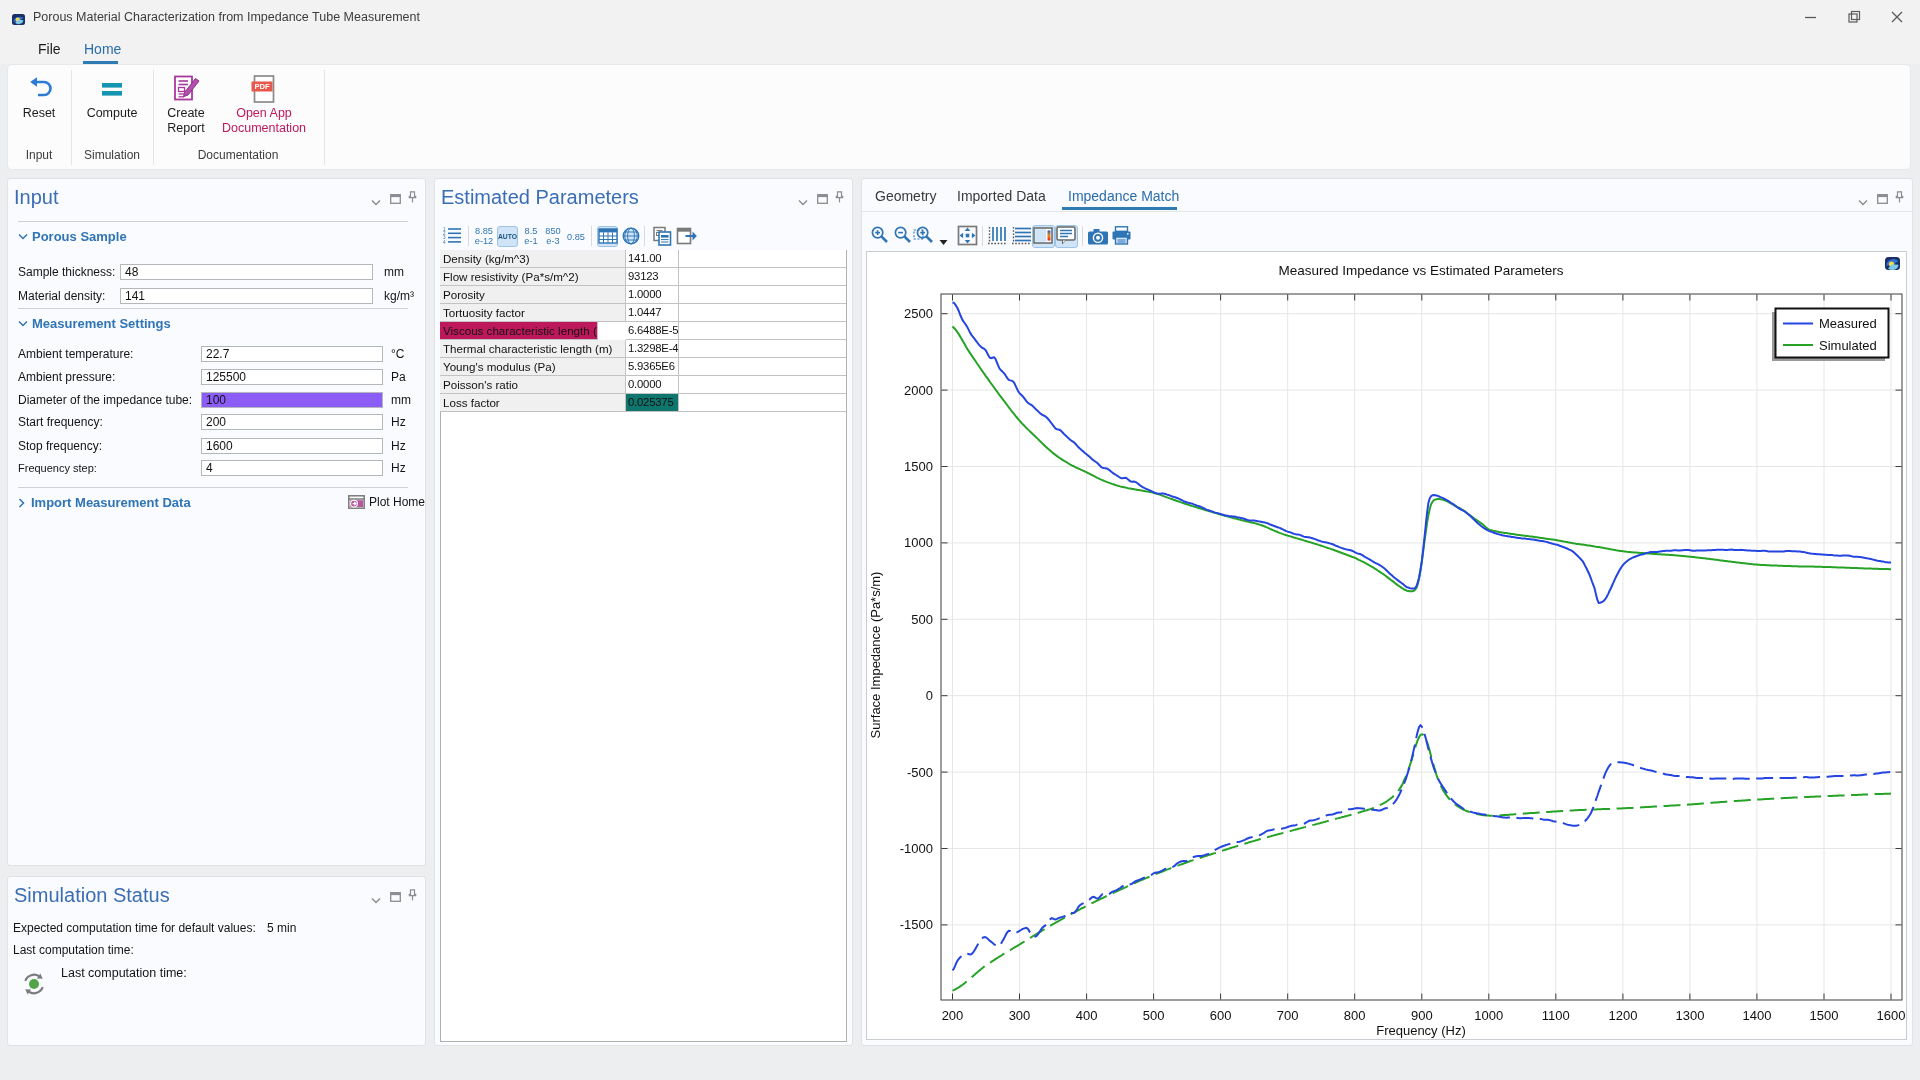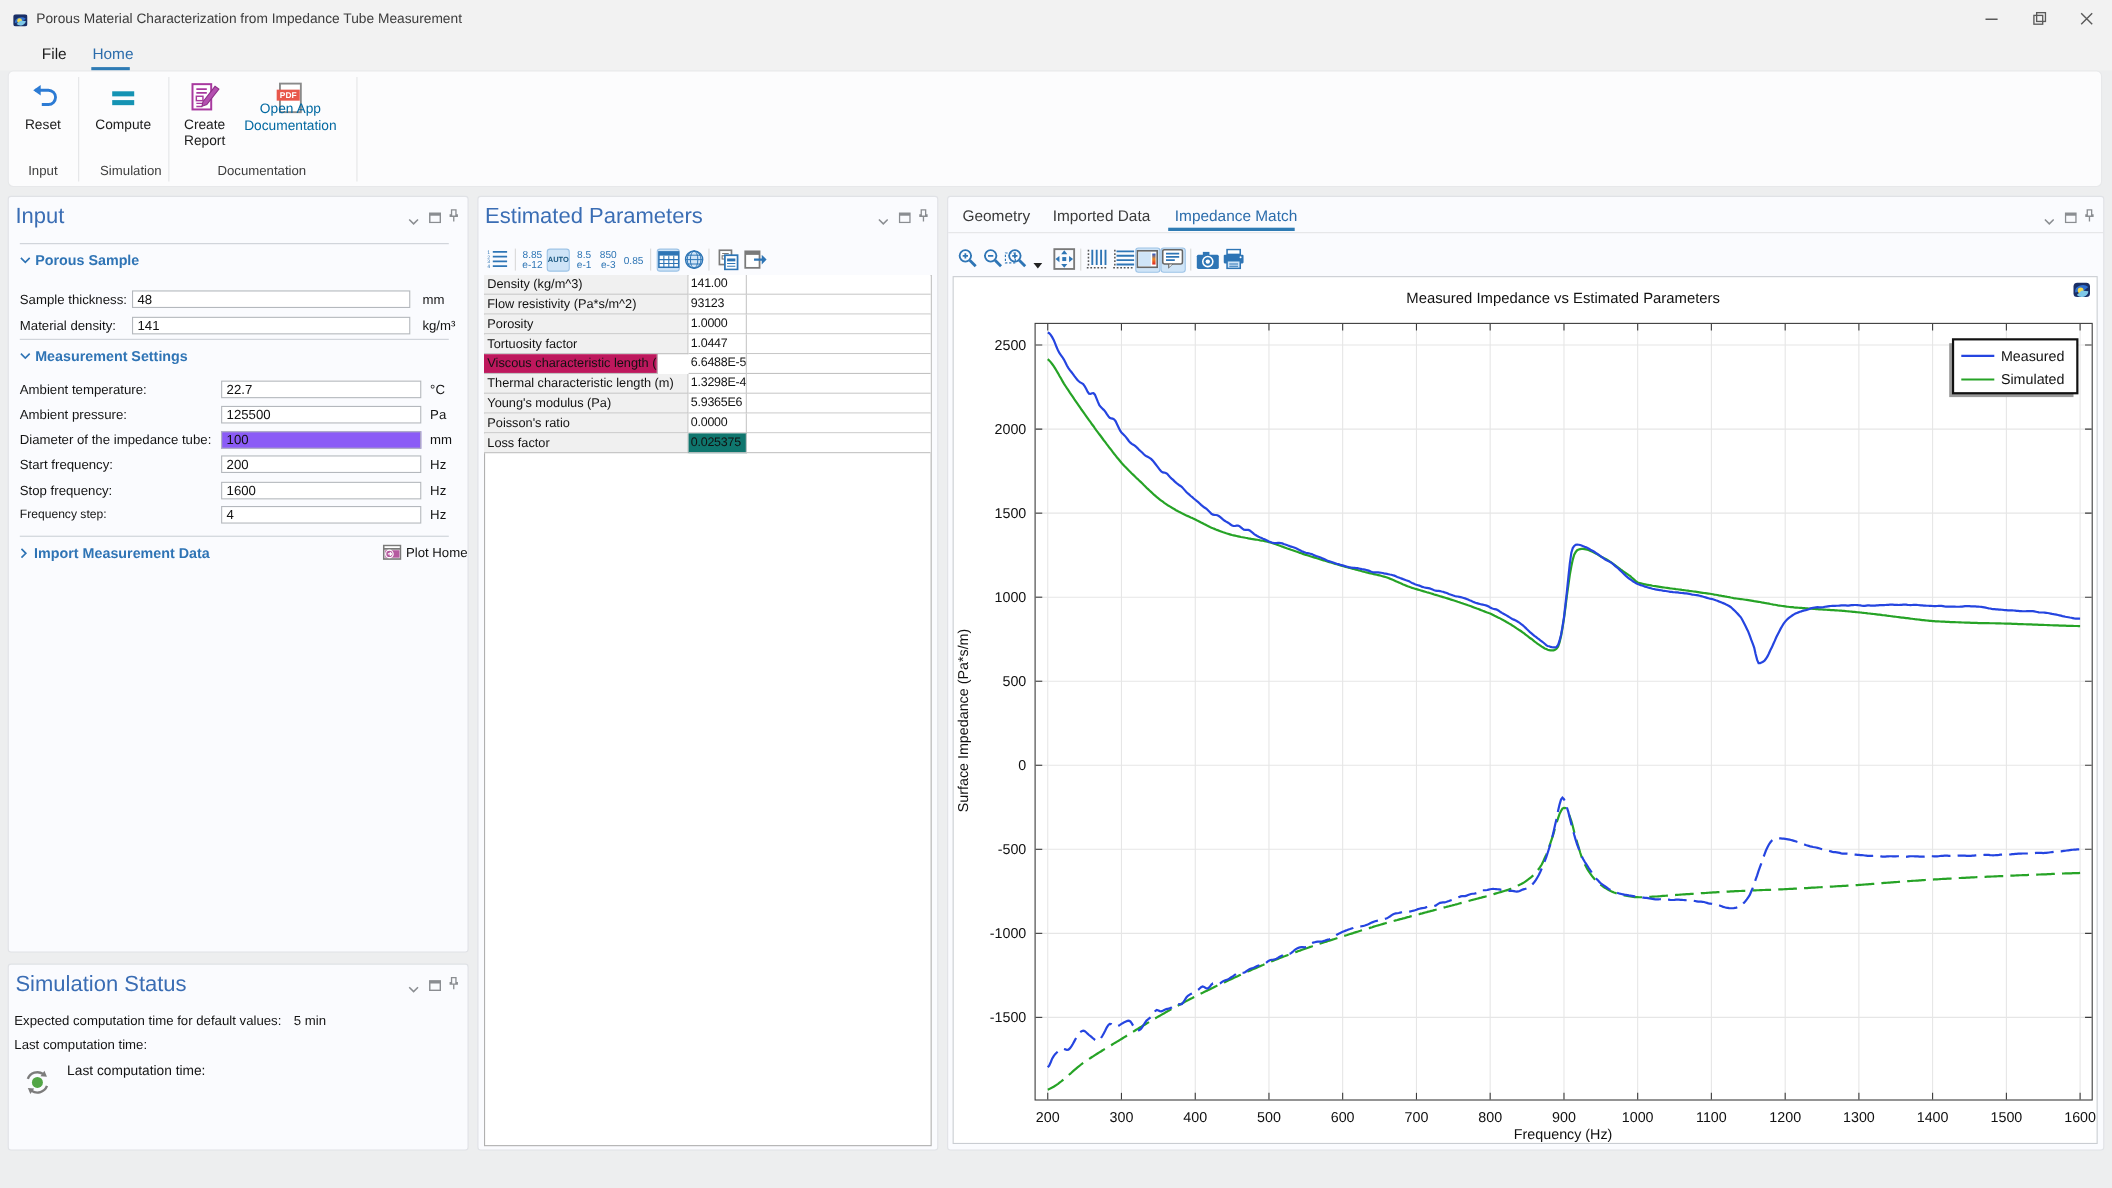--- a/index.html
+++ b/index.html
@@ -46,23 +46,23 @@
       <line x1="7.5" y1="20" x2="13" y2="20" stroke="#a8399f" stroke-width="1.3"></line>
       <line x1="7.5" y1="22.8" x2="13" y2="22.8" stroke="#a8399f" stroke-width="1.3"></line>
       <path d="M13.5 18.5 L24.5 4.5 L28 7 L17 21 L12.6 22.6 Z" fill="#b44fb0" stroke="#8d2f88" stroke-width="1"></path>
     </svg></div>
 <div style="position:absolute;left:156px;top:106px;width:60px;text-align:center;font-size:12.5px;color:#1c1c1c;line-height:15px">Create<br>Report</div>
 <div style="position:absolute;left:251px;top:74px"><svg width="26" height="30" viewBox="0 0 26 30">
       <rect x="3.5" y="2" width="19" height="26" fill="#fff" stroke="#8a8a8a" stroke-width="1.7"></rect>
       <rect x="0.5" y="7.5" width="21" height="10" fill="#e8574b"></rect>
       <text x="11" y="15.4" font-size="7.6px" font-weight="bold" fill="#fff" text-anchor="middle" font-family="Liberation Sans">PDF</text>
     </svg></div>
-<div style="position:absolute;left:214px;top:92px;width:100px;text-align:center;font-size:12.5px;color:#0369a1;line-height:15px">Open App<br>Documentation</div>
+<div style="position:absolute;left:214px;top:106px;width:100px;text-align:center;font-size:12.5px;color:#be185d;line-height:15px">Open App<br>Documentation</div>
 <div style="position:absolute;left:8px;top:148px;width:62px;text-align:center;font-size:12px;color:#3d3d3d">Input</div>
-<div style="position:absolute;left:77px;top:148px;width:70px;text-align:right;font-size:12px;color:#3d3d3d">Simulation</div>
+<div style="position:absolute;left:77px;top:148px;width:70px;text-align:center;font-size:12px;color:#3d3d3d">Simulation</div>
 <div style="position:absolute;left:163px;top:148px;width:150px;text-align:center;font-size:12px;color:#3d3d3d">Documentation</div>
 
 <div class="panel" style="left:7px;top:178px;width:419px;height:688px"></div>
 <div class="ptitle" style="left:14px;top:186px">Input</div>
 <div style="position:absolute;left:371px;top:192px"><svg width="10" height="7" viewBox="0 0 10 7">
       <path d="M1 1.5 L5 5.5 L9 1.5" fill="none" stroke="#8a8d91" stroke-width="1.4"></path>
     </svg></div>
 <div style="position:absolute;left:390px;top:190px"><svg width="11" height="10" viewBox="0 0 11 10">
       <rect x="0.7" y="0.7" width="9.6" height="8.6" fill="none" stroke="#8a8d91" stroke-width="1.3"></rect>
       <rect x="0.7" y="0.7" width="9.6" height="2.4" fill="#8a8d91"></rect>

